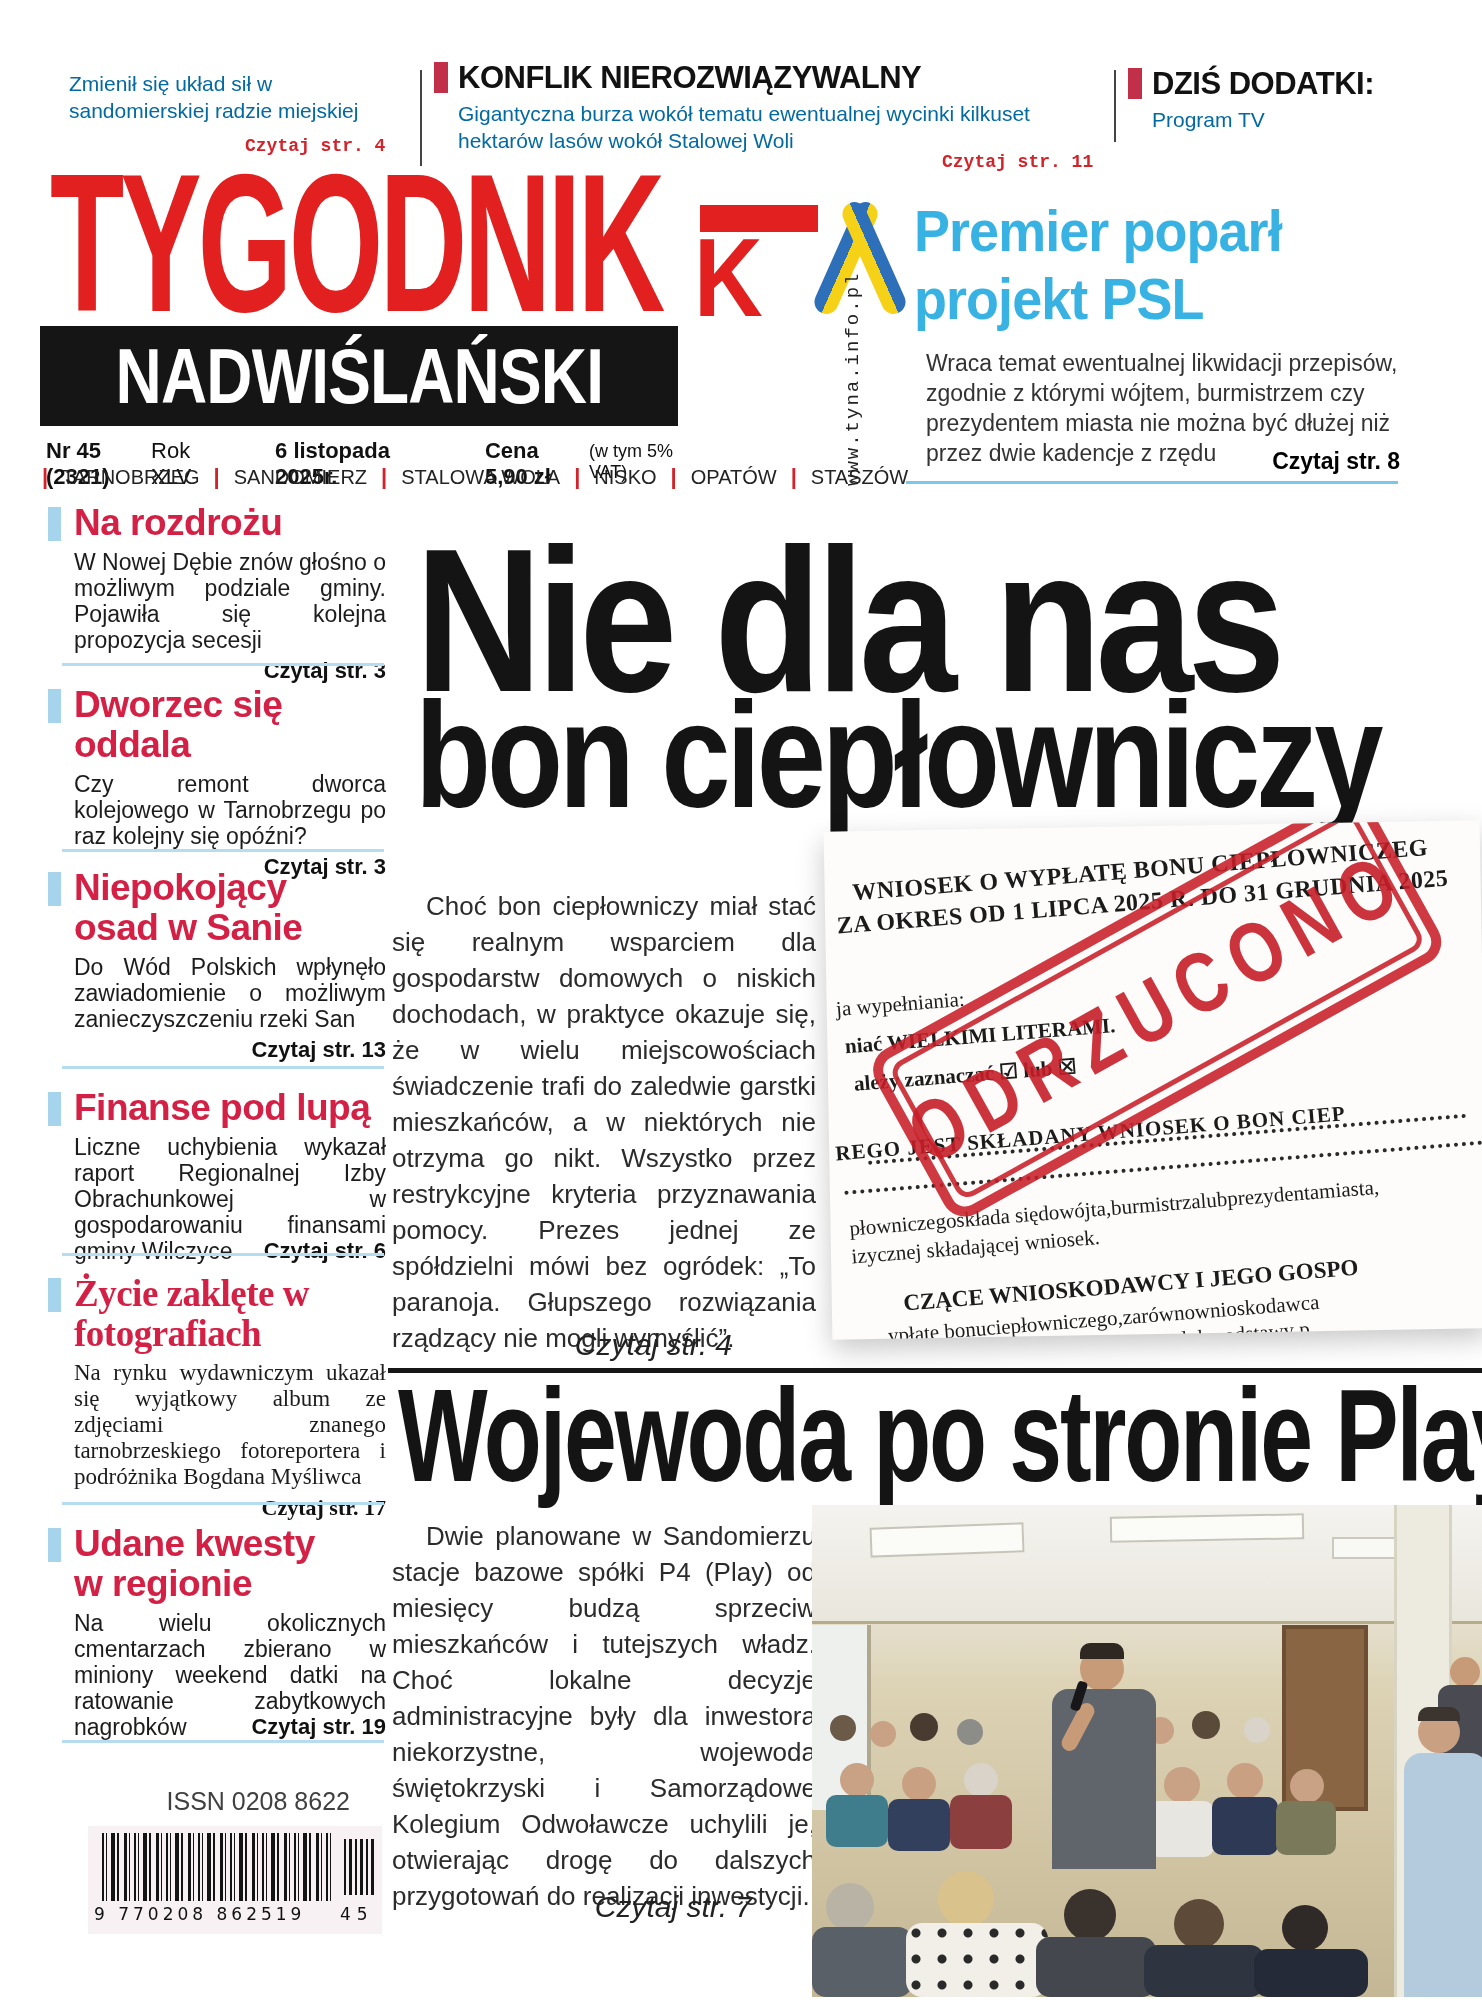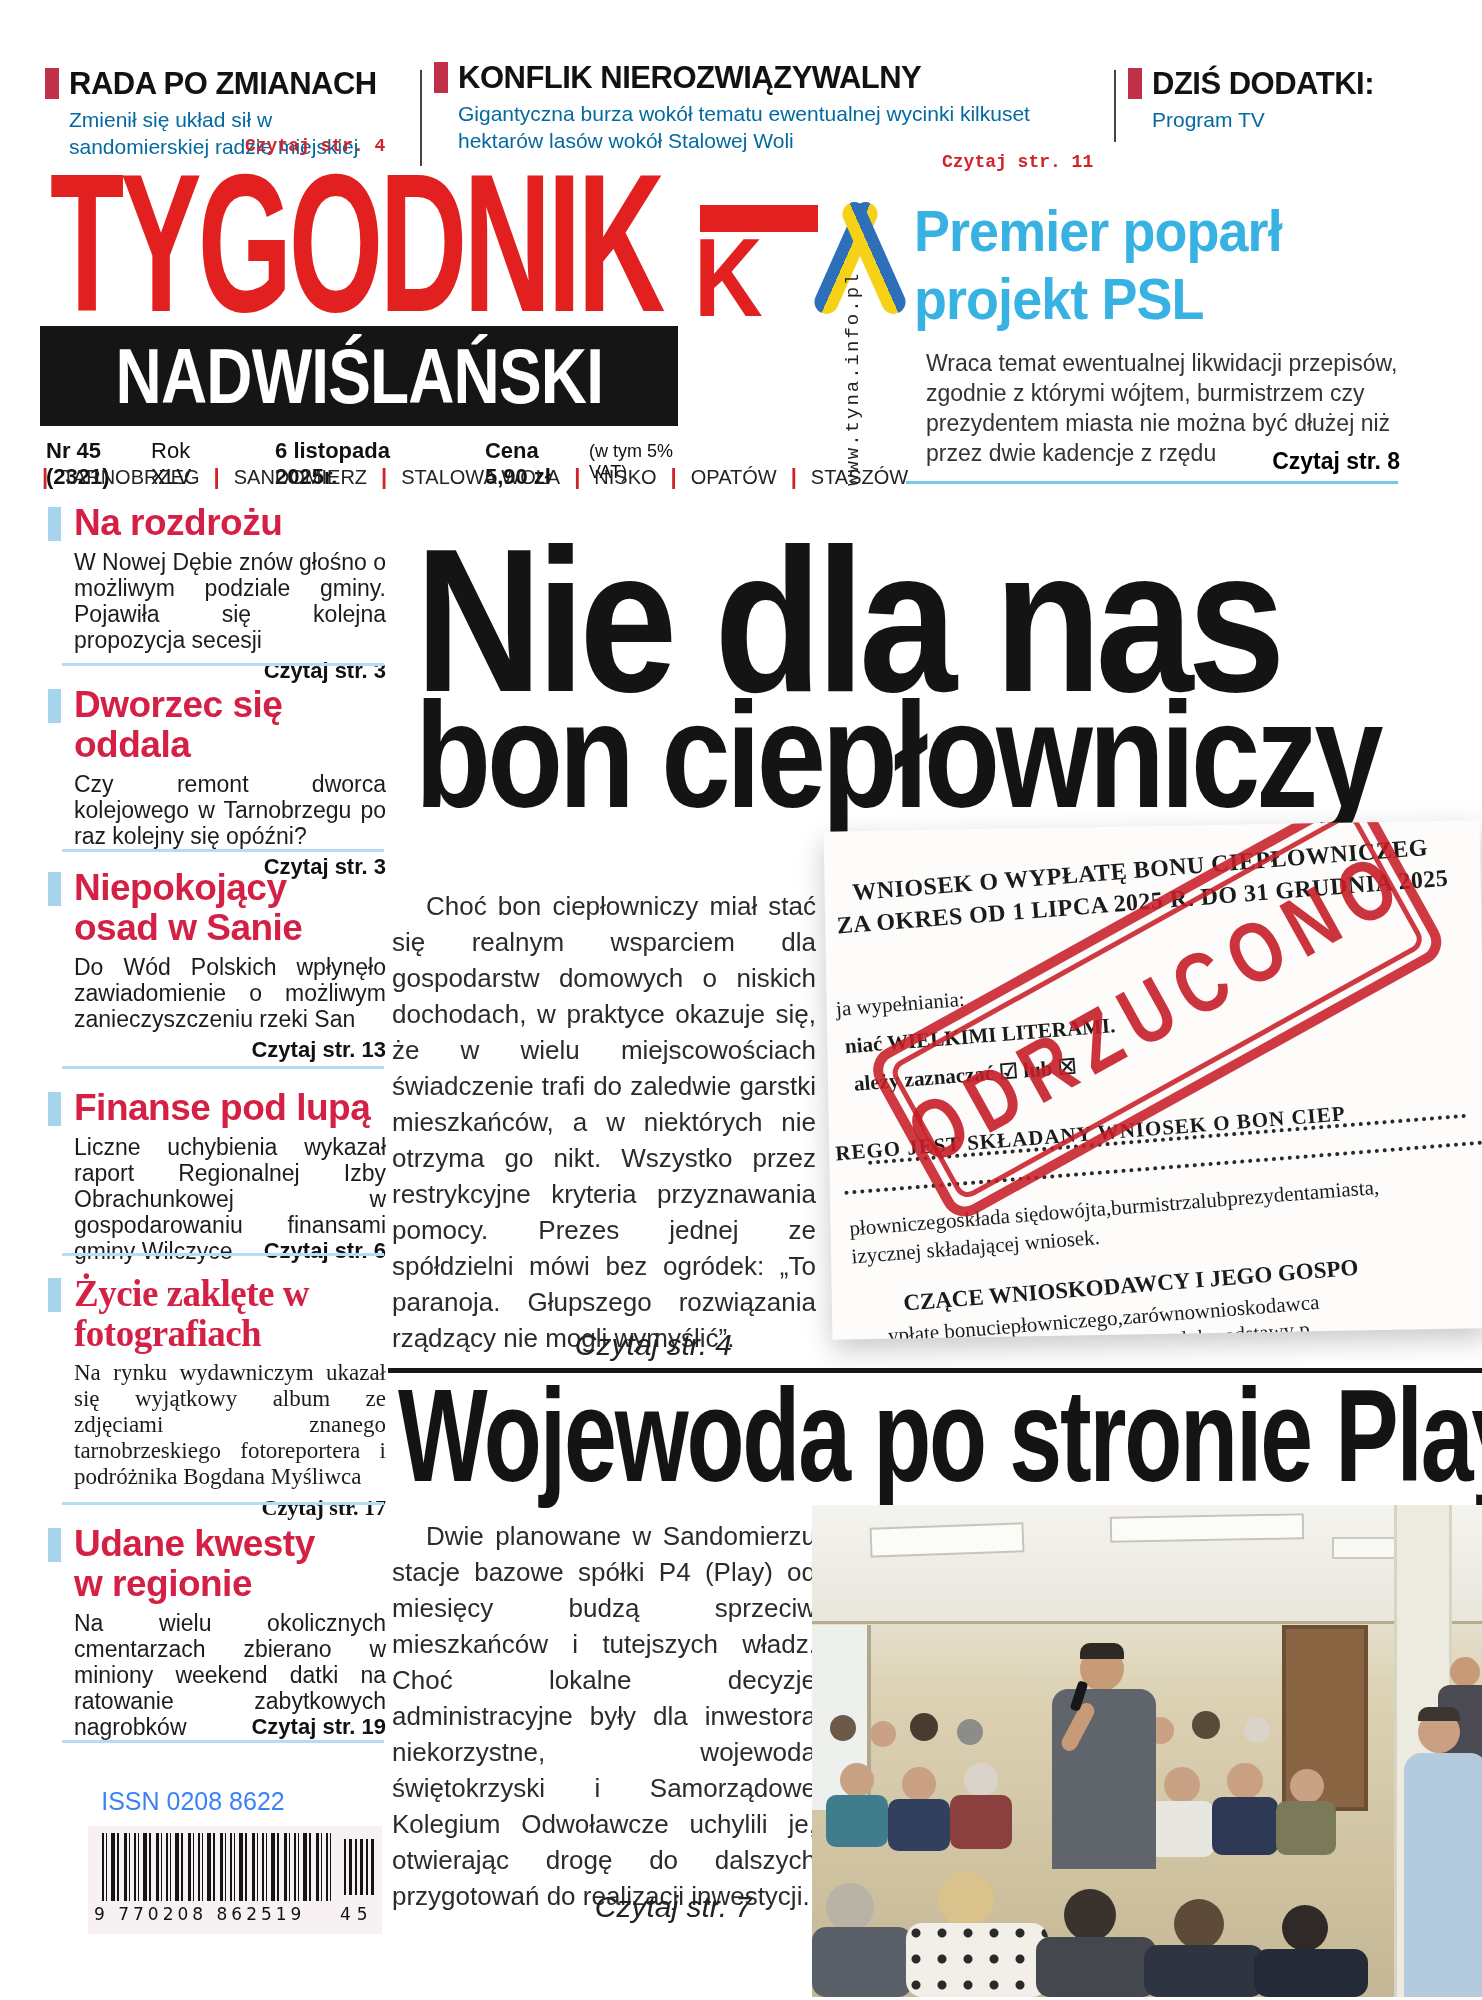--- a/index.html
+++ b/index.html
@@ -36,21 +36,21 @@
   .blue-rule{left:906px;top:481px;width:492px;height:3px;background:#79c8ea;}
 
   
   .sb-item{position:absolute;left:48px;width:338px;}
   .sb-mark{position:absolute;left:0;top:4px;width:13px;height:34px;background:#a6d4ec;}
   .sb-title{margin-left:26px;font-weight:bold;font-size:37px;line-height:40px;letter-spacing:-0.5px;color:#d42045;}
   .sb-body{margin-left:26px;margin-top:6px;font-size:23px;line-height:26px;color:#1c1c1c;text-align:justify;}
   .sb-read{margin-left:26px;text-align:right;font-weight:bold;font-size:22px;color:#111;margin-top:5px;}
   .sb-read.pull{margin-top:-26px;}
   .sb-div{position:absolute;left:62px;width:322px;height:3px;background:#b5dcf1;}
-  .issn{left:48px;top:1787px;width:290px;text-align:center;font-size:25px;color:#3b82f6;}
+  .issn{left:60px;top:1787px;width:290px;text-align:right;font-size:25px;color:#404040;}
   .barcode{left:88px;top:1826px;width:294px;height:108px;background:#f8f1f4;}
   .bc-bars{position:absolute;left:14px;top:7px;width:232px;height:68px;background:repeating-linear-gradient(90deg,#141414 0 2px,transparent 2px 4px,#141414 4px 5px,transparent 5px 9px,#141414 9px 13px,transparent 13px 15px,#141414 15px 17px,transparent 17px 22px,#141414 22px 25px,transparent 25px 27px,#141414 27px 28px,transparent 28px 32px);}
   .bc-addon{position:absolute;left:256px;top:13px;width:32px;height:56px;background:repeating-linear-gradient(90deg,#141414 0 2px,transparent 2px 5px,#141414 5px 8px,transparent 8px 11px);}
   .bc-digits{position:absolute;left:6px;top:78px;font-size:17px;letter-spacing:4px;color:#111;font-family:"DejaVu Sans",sans-serif;}
   .bc-addon-d{position:absolute;left:252px;top:78px;font-size:17px;letter-spacing:6px;color:#111;font-family:"DejaVu Sans",sans-serif;}
 
   
   .hl1{left:415px;top:538px;font-size:205px;line-height:0.8;font-weight:bold;color:#141414;letter-spacing:-7px;transform:scaleX(0.86);transform-origin:left top;white-space:nowrap;}
   .hl2{left:415px;top:688px;font-size:150px;line-height:0.9;font-weight:bold;color:#141414;letter-spacing:-5px;transform:scaleX(0.83);transform-origin:left top;white-space:nowrap;}
   .story-body{font-size:26px;line-height:36px;color:#2b2b2b;text-align:justify;text-indent:34px;}
@@ -77,24 +77,20 @@
 
   
   .photo{left:812px;top:1505px;width:670px;height:492px;overflow:hidden;background:linear-gradient(#f1f0ec 0%,#eae6da 16%,#dcd2b4 38%,#cfc3a2 72%,#c4b796 100%);}
   .ph{position:absolute;}
   .head{border-radius:50%;}
 </style>
 </head>
 <body>
 
 <div class="abs" style="left:45px;top:66px;width:378px;">
-  <div class="kicker-title">
-    <span class="ksq"></span>
-    <span>RADA PO ZMIANACH</span>
-  </div>
   <div class="ksub" style="margin-left:24px;width:345px;">Zmienił się układ sił w sandomierskiej radzie miejskiej</div>
   <div class="kread abs" style="left:200px;top:70px;">Czytaj str. 4</div>
 </div>
 
 <div class="vdiv abs" style="left:420px;top:70px;height:96px;"></div>
 
 <div class="abs" style="left:434px;top:60px;width:660px;">
   <div class="kicker-title">
     <span class="ksq"></span>
     <span>KONFLIK NIEROZWIĄZYWALNY</span>

